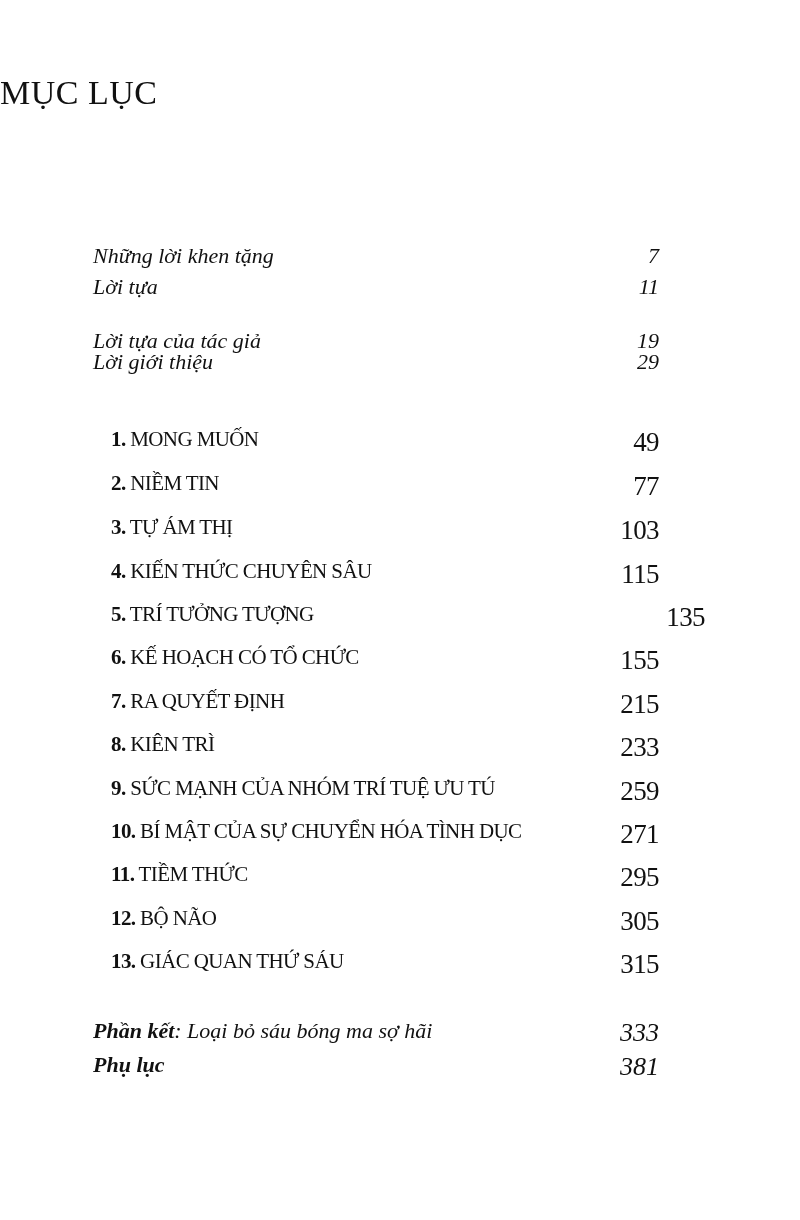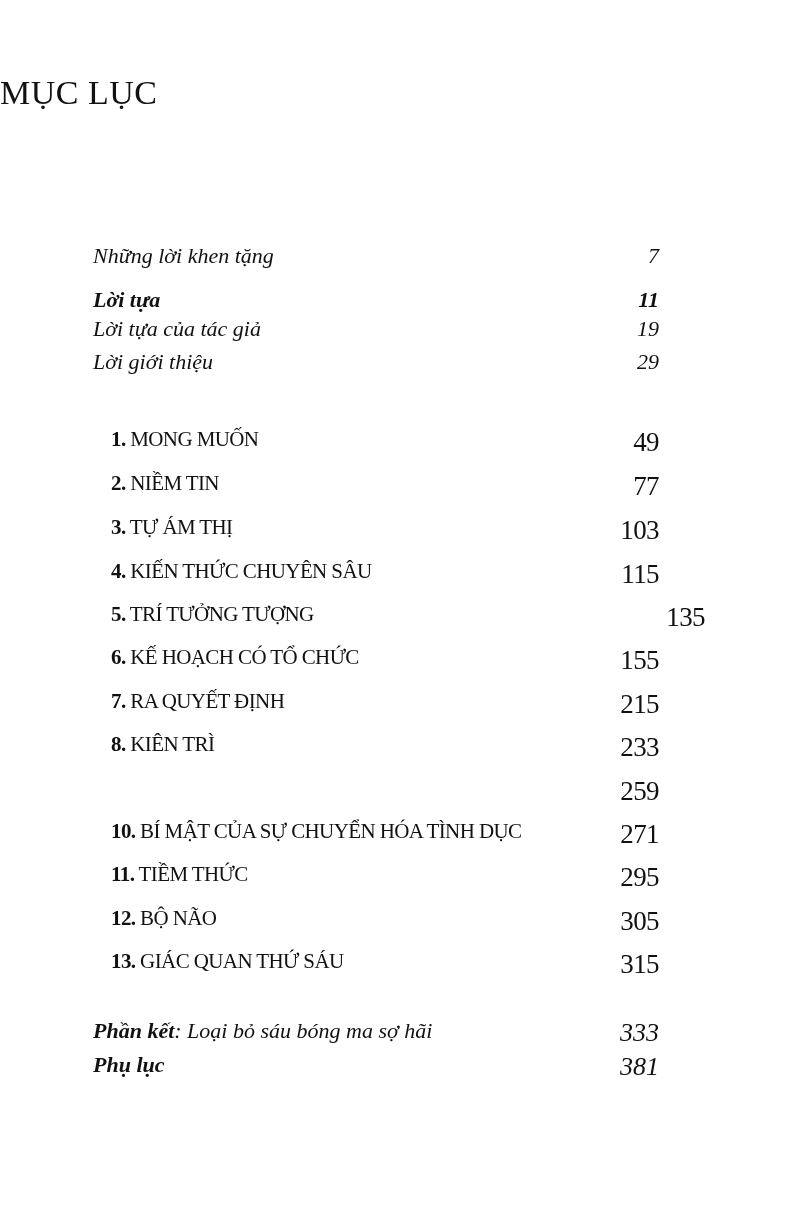--- a/index.html
+++ b/index.html
@@ -78,25 +78,25 @@
   </style>
 </head>
 <body>
 
 <h1 class="page-title">MỤC LỤC</h1>
 
 <div class="toc-row front" style="top:243px;">
   <span class="toc-label">Những lời khen tặng</span>
   <span class="toc-page">7</span>
 </div>
-<div class="toc-row front" style="top:287px;font-weight:bold;">
+<div class="toc-row front" style="top:274px;">
   <span class="toc-label">Lời tựa</span>
   <span class="toc-page">11</span>
 </div>
-<div class="toc-row front" style="top:316px;">
+<div class="toc-row front" style="top:328px;">
   <span class="toc-label">Lời tựa của tác giả</span>
   <span class="toc-page">19</span>
 </div>
 <div class="toc-row front" style="top:349px;">
   <span class="toc-label">Lời giới thiệu</span>
   <span class="toc-page">29</span>
 </div>
 
 <div class="toc-row chapter" style="top:427px;">
   <span class="toc-label"><span class="num">1.</span> <span>MONG MUỐN</span></span>
@@ -124,20 +124,21 @@
 </div>
 <div class="toc-row chapter" style="top:689px;">
   <span class="toc-label"><span class="num">7.</span> <span>RA QUYẾT ĐỊNH</span></span>
   <span class="toc-page">215</span>
 </div>
 <div class="toc-row chapter" style="top:732px;">
   <span class="toc-label"><span class="num">8.</span> <span>KIÊN TRÌ</span></span>
   <span class="toc-page">233</span>
 </div>
 <div class="toc-row chapter" style="top:776px;">
+  <span class="toc-label"><span class="num">9.</span> <span>SỨC MẠNH CỦA NHÓM TRÍ TUỆ ƯU TÚ</span></span>
   <span class="toc-page">259</span>
 </div>
 <div class="toc-row chapter" style="top:819px;">
   <span class="toc-label"><span class="num">10.</span> <span>BÍ MẬT CỦA SỰ CHUYỂN HÓA TÌNH DỤC</span></span>
   <span class="toc-page">271</span>
 </div>
 <div class="toc-row chapter" style="top:862px;">
   <span class="toc-label"><span class="num">11.</span> <span>TIỀM THỨC</span></span>
   <span class="toc-page">295</span>
 </div>

